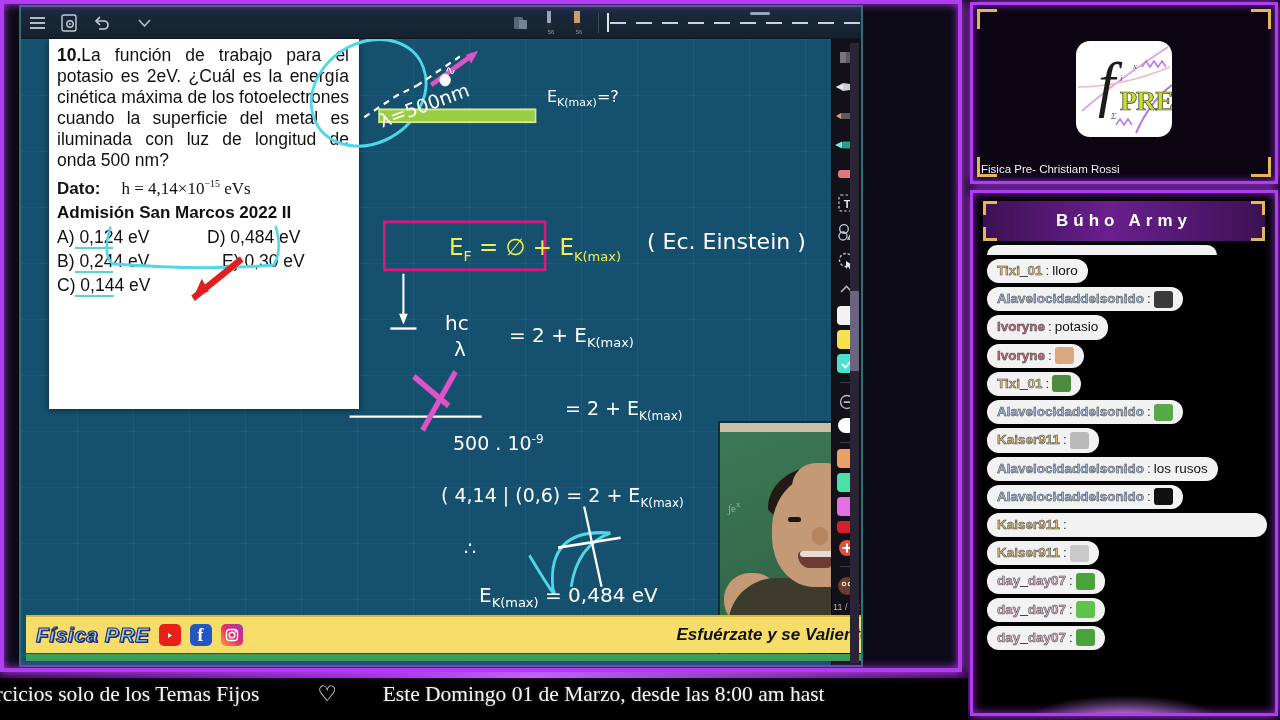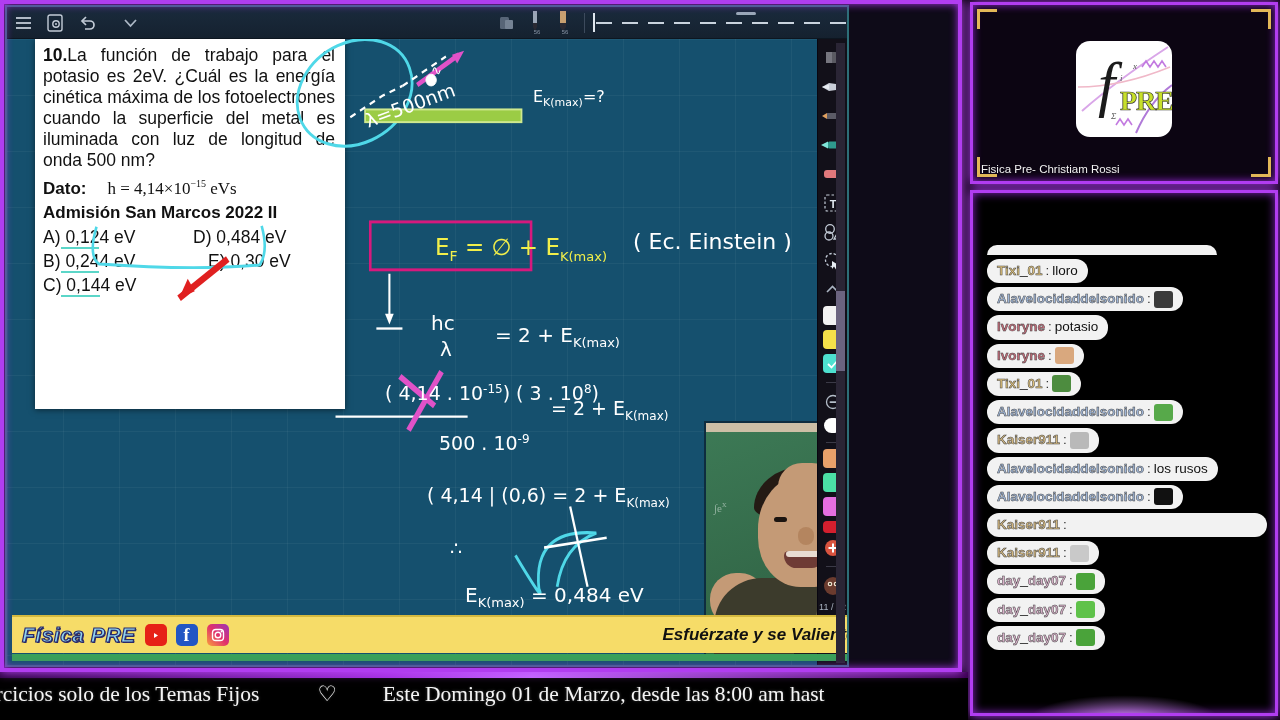--- a/index.html
+++ b/index.html
@@ -16,21 +16,21 @@
     position: absolute; left: 0; top: 0; width: 962px; height: 672px;
     background: #0e0b18;
   }
   .stream-neon {
     position: absolute; left: 0; top: 0; width: 962px; height: 672px;
     border: 4px solid #b13df0;
     box-shadow: 0 0 10px #c24bff, inset 0 0 9px #a832e8;
     pointer-events:none; z-index: 40;
   }
   .stream-inner {
-    position:absolute; left:5px; top:5px; width:844px; height:662px;
+    position:absolute; left:19px; top:5px; width:844px; height:662px;
     background:#fca5a5; overflow:hidden;
     border: 2px solid #2d6f78;
   }
 
   
   .wb-topbar {
     position:absolute; left:0; top:0; width:100%; height:32px;
     background: linear-gradient(#1a2b3d, #15212f);
     border-bottom: 1px solid #0d1620;
     display:flex; align-items:center; z-index: 20;
@@ -407,23 +407,20 @@
           <span>E</span><sub style="font-size:14px">F</sub>
           <span>= ∅ + E</span><sub style="font-size:13px">K(max)</sub>
         </div>
 
         <div class="hw" style="left:424px; top:272px; font-size:20px;">hc</div>
         <div class="hw" style="left:433px; top:298px; font-size:20px;">λ</div>
         <div class="hw" style="left:488px; top:284px; font-size:20px;">
           <span>= 2 + E</span><sub style="font-size:13px">K(max)</sub>
         </div>
 
-        <div class="hw" style="left:378px; top:343px; font-size:19px;">
-          <span>( 4,14 . 10</span><sup style="font-size:12px">-15</sup><span>) ( 3 . 10</span><sup style="font-size:12px">8</sup><span>)</span>
-        </div>
         <div class="hw" style="left:432px; top:393px; font-size:19px;">
           <span>500 . 10</span><sup style="font-size:12px">-9</sup>
         </div>
         <div class="hw" style="left:544px; top:358px; font-size:19px;">
           <span>= 2 + E</span><sub style="font-size:12px">K(max)</sub>
         </div>
 
         <div class="hw" style="left:420px; top:445px; font-size:19px;">
           <span>( 4,14 | (0,6) = 2 + E</span><sub style="font-size:12px">K(max)</sub>
         </div>
@@ -593,20 +590,27 @@
           <text x="44" y="40" font-size="9" font-family="Liberation Serif, serif" fill="#555" font-style="italic">i</text>
           <text x="35" y="78" font-size="9" font-family="Liberation Serif, serif" fill="#555" font-style="italic">Σ</text>
         </svg>
         <span class="logo-f">f</span>
         <span class="logo-pre">PRE</span>
       </div>
       <div class="cam-name">Fisica Pre- Christiam Rossi</div>
     </div>
 
     <div class="chat-card">
+      <div class="chat-title">
+        <span class="ct-corner tl"></span>
+        <span class="ct-corner tr"></span>
+        <span class="ct-corner bl"></span>
+        <span class="ct-corner br"></span>
+        <span>Búho Army</span>
+      </div>
       <div class="chat-list" id="chat-list">
           <div class="partial"></div>
           <div><div class="msg">
               <span class="user" style="color: rgb(224, 194, 122);">Tixi_01</span>
               <span class="sep">:</span>
               <span> lloro</span>
             </div></div>
           <div><div class="msg">
               <span class="user" style="color: rgb(159, 182, 216);">Alavelocidaddelsonido</span>
               <span class="sep">:</span>

